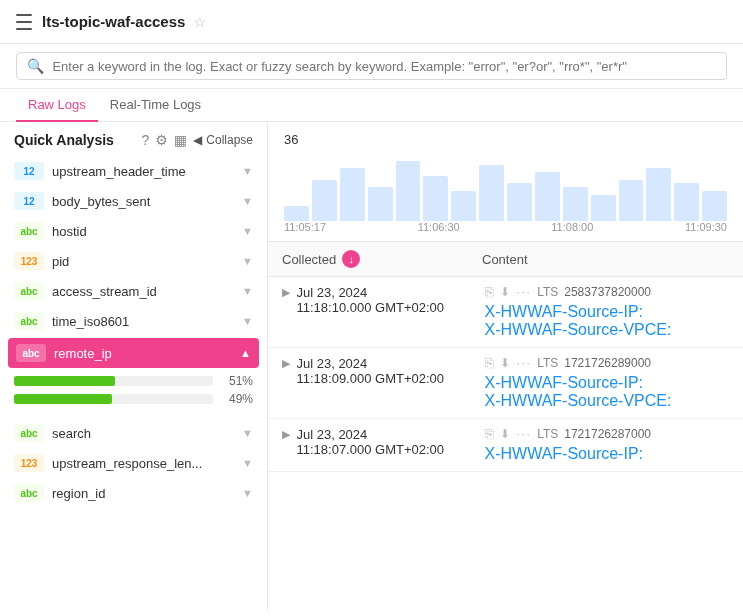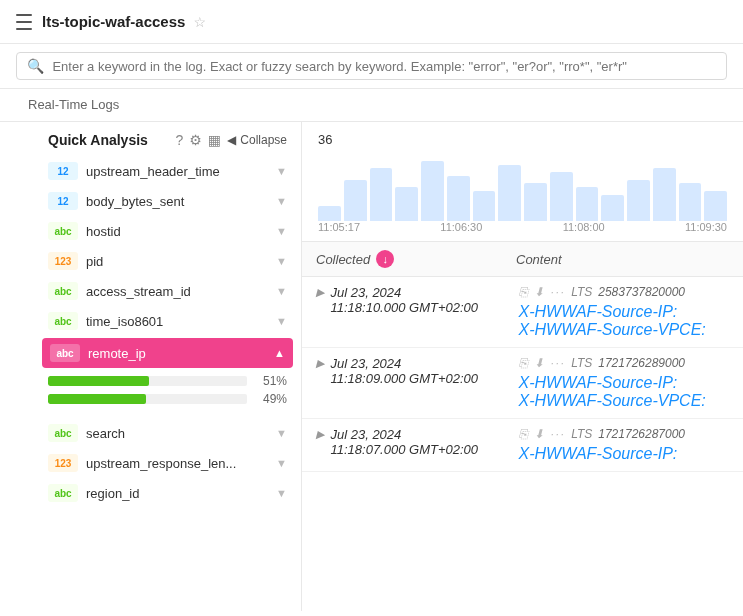--- a/index.html
+++ b/index.html
@@ -17,21 +17,21 @@
     .search-input-wrap { display: flex; align-items: center; border: 1px solid #d9d9d9; border-radius: 4px; padding: 5px 10px; background: #fff; }
     .search-icon-svg { color: #aaa; margin-right: 8px; font-size: 14px; }
     .search-input { border: none; outline: none; flex: 1; font-size: 13px; color: #999; }
     
     
     .tabs { display: flex; padding: 0 16px; border-bottom: 1px solid #e8e8e8; }
     .tab { padding: 8px 12px; font-size: 13px; cursor: pointer; color: #666; border-bottom: 2px solid transparent; margin-bottom: -1px; }
     .tab.active { color: #f0428c; border-bottom-color: #f0428c; font-weight: 500; }
     
     
-    .main { display: flex; height: calc(616px - 44px - 46px - 37px); padding-left: 34px; }
+    .main { display: flex; height: calc(616px - 44px - 46px - 37px); }
     
     
     .sidebar { width: 268px; border-right: 1px solid #e8e8e8; overflow-y: auto; flex-shrink: 0; }
     .sidebar-header { display: flex; align-items: center; justify-content: space-between; padding: 10px 14px 8px; }
     .sidebar-title { font-size: 14px; font-weight: 600; color: #222; }
     .sidebar-actions { display: flex; align-items: center; gap: 6px; }
     .sidebar-action-icon { color: #888; font-size: 14px; cursor: pointer; }
     .sidebar-collapse { display: flex; align-items: center; gap: 4px; color: #555; font-size: 12px; cursor: pointer; background: none; border: none; }
     
     
@@ -57,21 +57,21 @@
     .content { flex: 1; overflow: hidden; display: flex; flex-direction: column; }
     
     
     .chart-area { padding: 10px 16px 0; border-bottom: 1px solid #e8e8e8; height: 120px; position: relative; }
     .chart-count { font-size: 13px; color: #333; margin-bottom: 4px; }
     .chart-bars { display: flex; align-items: flex-end; height: 70px; gap: 3px; }
     .chart-bar { flex: 1; background: #d6e8ff; border-radius: 2px 2px 0 0; min-height: 2px; }
     .chart-times { display: flex; justify-content: space-between; font-size: 11px; color: #999; }
     
     
-    .log-table { flex: 1; overflow-y: auto; font-style: italic; }
+    .log-table { flex: 1; overflow-y: auto; }
     .log-table-header { display: flex; align-items: center; padding: 8px 14px; border-bottom: 1px solid #e8e8e8; background: #fafafa; position: sticky; top: 0; z-index: 2; }
     .col-collected { width: 200px; flex-shrink: 0; display: flex; align-items: center; gap: 6px; }
     .col-content { flex: 1; }
     .col-label { font-size: 13px; color: #555; font-weight: 500; }
     .sort-btn { width: 18px; height: 18px; background: #f0428c; border-radius: 50%; display: flex; align-items: center; justify-content: center; color: #fff; font-size: 11px; cursor: pointer; }
     
     
     .log-row { border-bottom: 1px solid #f0f0f0; padding: 8px 14px; }
     .log-row-main { display: flex; align-items: flex-start; }
     .log-expand { color: #999; margin-right: 6px; cursor: pointer; font-size: 11px; margin-top: 1px; }
@@ -100,20 +100,21 @@
 </div>
 
 <div class="search-bar">
   <div class="search-input-wrap">
     <span class="search-icon-svg">🔍</span>
     <input class="search-input" type="text" placeholder="Enter a keyword in the log. Exact or fuzzy search by keyword. Example: &quot;error&quot;, &quot;er?or&quot;, &quot;rro*&quot;, &quot;er*r&quot;" style="">
   </div>
 </div>
 
 <div class="tabs">
+  <div class="tab active">Raw Logs</div>
   <div class="tab">Real-Time Logs</div>
 </div>
 
 <div class="main">
 
   <div class="sidebar">
     <div class="sidebar-header">
       <span class="sidebar-title">Quick Analysis</span>
       <div class="sidebar-actions">
         <span class="sidebar-action-icon">?</span>

